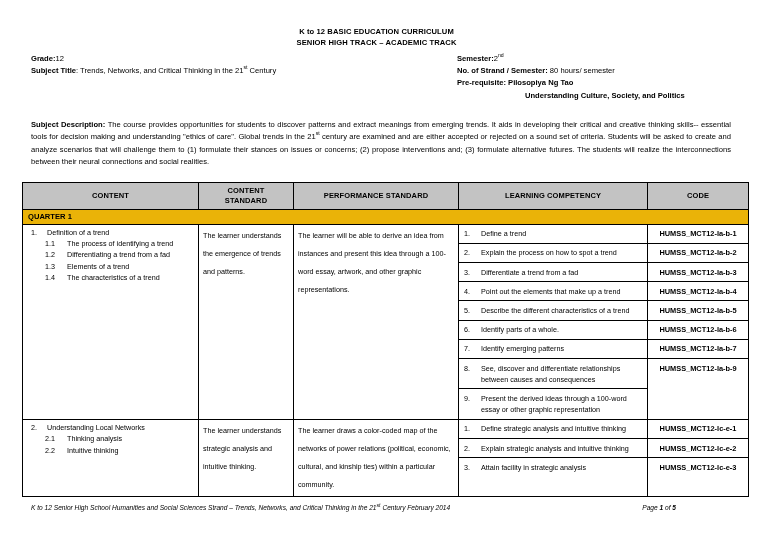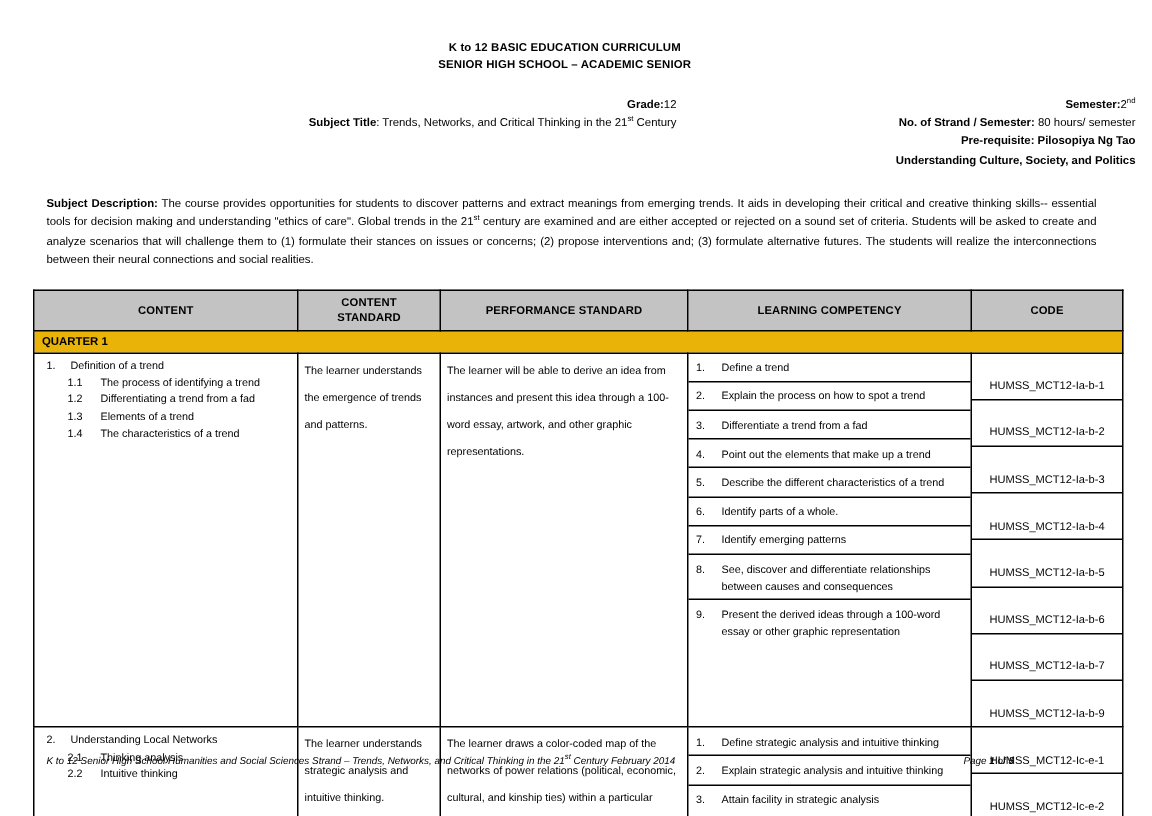--- a/index.html
+++ b/index.html
@@ -29,24 +29,23 @@
     font-size: 7.6px;
     line-height: 11px;
     letter-spacing: 0.1px;
     padding-top: 26px;
   }
   .masthead .line2 { }
 
   
   .meta {
     position: relative;
-    margin-top: 16px;
+    margin-top: 5px;
     padding: 0 22px 0 31px;
     min-height: 50px;
-    text-align: right;
   }
   .meta-left {
     position: absolute;
     left: 31px;
     top: 0;
     width: 420px;
   }
   .meta-right {
     position: absolute;
     left: 457px;
@@ -166,26 +165,25 @@
     min-height: 11px;
     box-sizing: border-box;
   }
   .comp-cell .cnum {
     position: absolute;
     left: 5px;
     top: 3.5px;
   }
   .code-cell {
     text-align: center;
-    font-weight: normal;
+    font-weight: bold;
     font-size: 7.4px;
     line-height: 11.2px;
     padding: 3.5px 2px;
     box-sizing: border-box;
-    margin-top: 12px;
   }
   .nested-wrap {
     padding: 0 !important;
   }
   .nested-wrap-code {
     padding: 0 !important;
   }
   .pad-cell {
     padding: 3px 5px 3px 5px;
   }
@@ -209,21 +207,21 @@
   .footer b { font-weight: bold; font-style: italic; }
   .footer .pagenum { padding-right: 55px; }
 </style>
 </head>
 <body>
 
 <div class="page">
 
   <div class="masthead">
     <div>K to 12 BASIC EDUCATION CURRICULUM</div>
-    <div class="line2">SENIOR HIGH SCHOOL – ACADEMIC SENIOR</div>
+    <div class="line2">SENIOR HIGH TRACK – ACADEMIC TRACK</div>
   </div>
 
   <div class="meta">
     <div class="meta-left">
       <div class="meta-row">
         <b>Grade:</b><span>12</span>
       </div>
       <div class="meta-row">
         <b>Subject Title</b><span>: Trends, Networks, and Critical Thinking in the 21</span><sup>st</sup><span> Century</span>
       </div>

